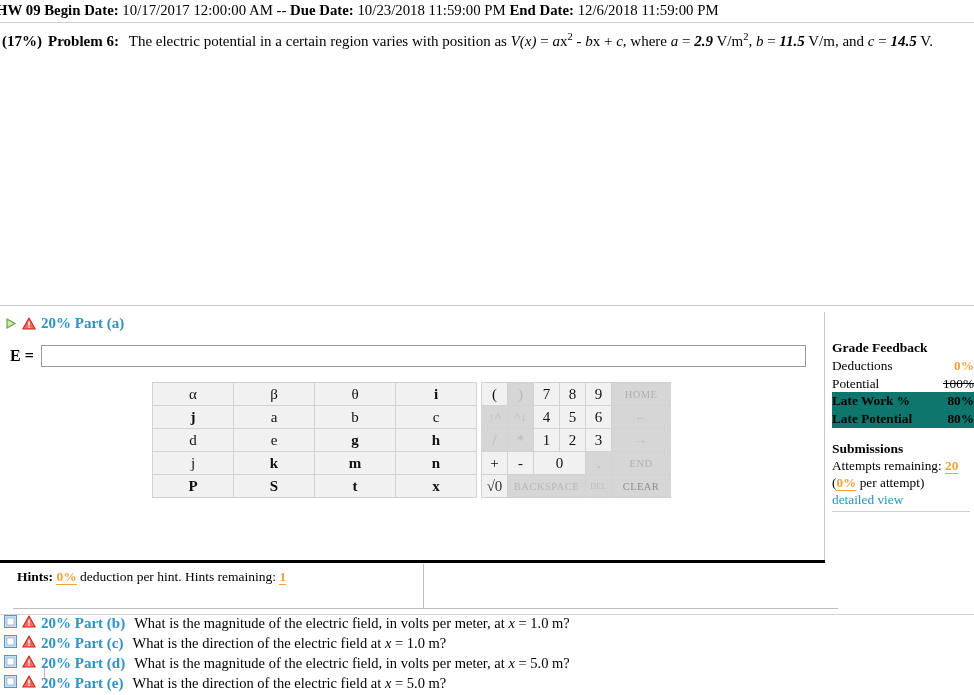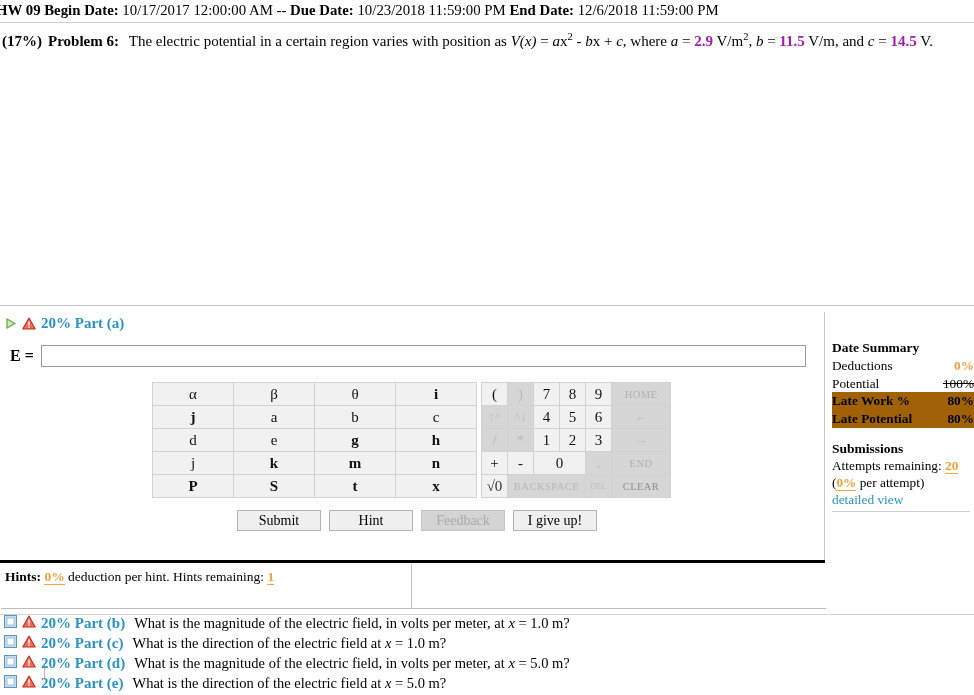--- a/index.html
+++ b/index.html
@@ -38,21 +38,22 @@
 
   
   #problem-statement {
     padding: 8px 2px 0 2px;
     font-size: 15px;
     line-height: 1.45;
   }
   #problem-statement .pct { font-weight: bold; }
   #problem-statement .plabel { font-weight: bold; margin-left: 6px; }
   .redval {
-    color: #a21caf;
+    color: #000000;
+    font-style: italic;
     font-weight: bold;
   }
   sup { font-size: 0.7em; vertical-align: super; line-height: 0; }
 
   
   #part-a-rule {
     position: absolute;
     top: 305px;
     left: 0;
     width: 974px;
@@ -258,21 +259,21 @@
   }
   .gs-row {
     display: flex;
     justify-content: space-between;
     line-height: 1.33;
     font-size: 13.3px;
   }
   .gs-val-orange { color: #f0a23c; font-weight: bold; }
   .gs-strike { text-decoration: line-through; }
   .gs-hl {
-    background: #a16207;
+    background: #0f766e;
     font-weight: bold;
   }
   #gs-sub-title {
     margin-top: 13px;
     font-weight: bold;
     font-size: 13.5px;
   }
   .gs-line { font-size: 13.3px; line-height: 1.33; }
   .gs-underline-orange {
     color: #f0a23c;
@@ -295,21 +296,21 @@
   #hints-rule {
     position: absolute;
     top: 560px;
     left: 0;
     width: 825px;
     border-top: 3px solid #000000;
   }
   #hints-bar {
     position: absolute;
     top: 564px;
-    left: 1px;
+    left: 13px;
     width: 825px;
     height: 44px;
     display: flex;
     border-bottom: 1px solid #bdbdbd;
   }
   .hf-cell {
     padding: 5px 4px 0 4px;
     font-size: 13.5px;
   }
   #hints-cell {
@@ -487,31 +488,25 @@
         <tr>
           <td class="sqrt">√0</td>
           <td class="bspace" colspan="3">BACKSPACE</td>
           <td class="delk">DEL</td>
           <td class="clear">CLEAR</td>
         </tr>
       </tbody>
     </table>
   </div>
 
-  <div id="action-buttons">
-    <button class="btn">Submit</button>
-    <button class="btn">Hint</button>
-    <button class="btn disabled">Feedback</button>
-    <button class="btn">I give up!</button>
-  </div>
 </div>
 
 <div id="gs-divider"></div>
 <div id="grade-summary">
-  <h4>Date Summary</h4>
+  <h4>Grade Feedback</h4>
 
   <div class="gs-row">
     <span>Deductions</span>
     <span class="gs-val-orange">0%</span>
   </div>
 
   <div class="gs-row">
     <span>Potential</span>
     <span class="gs-strike">100%</span>
   </div>

